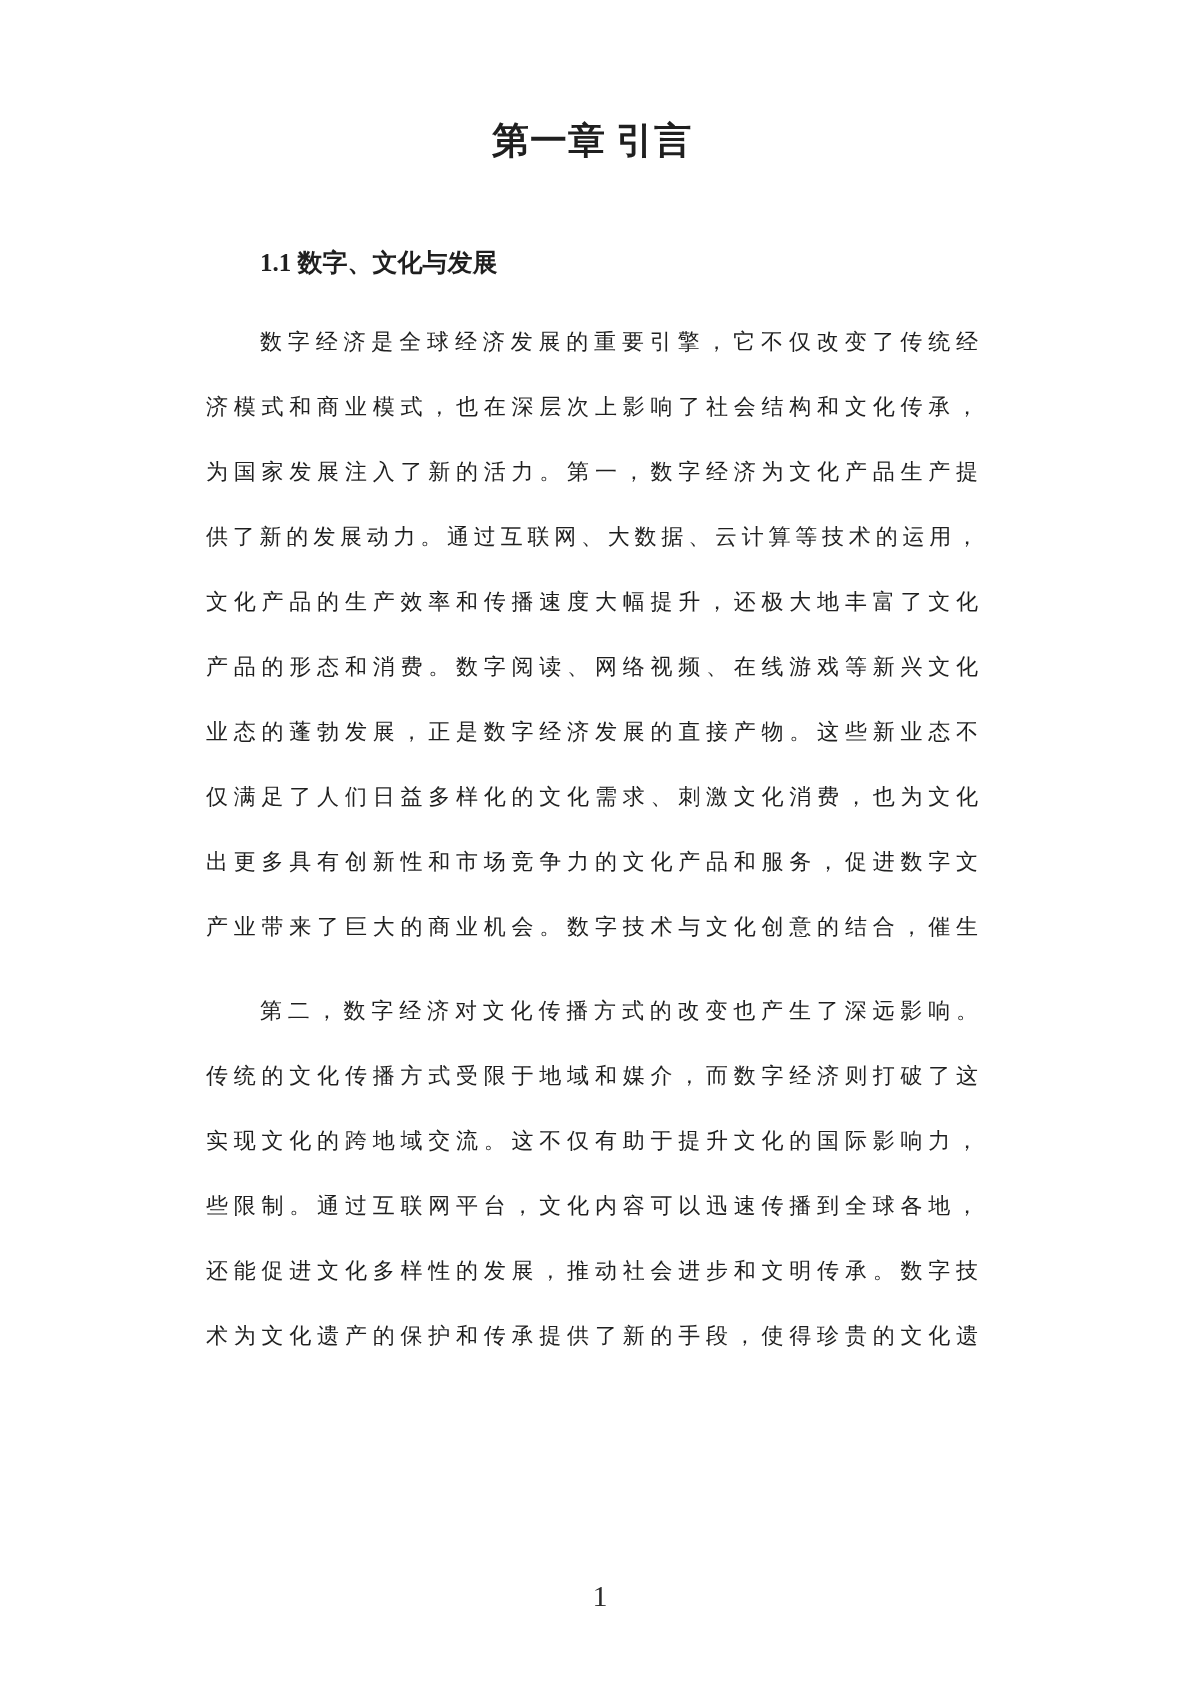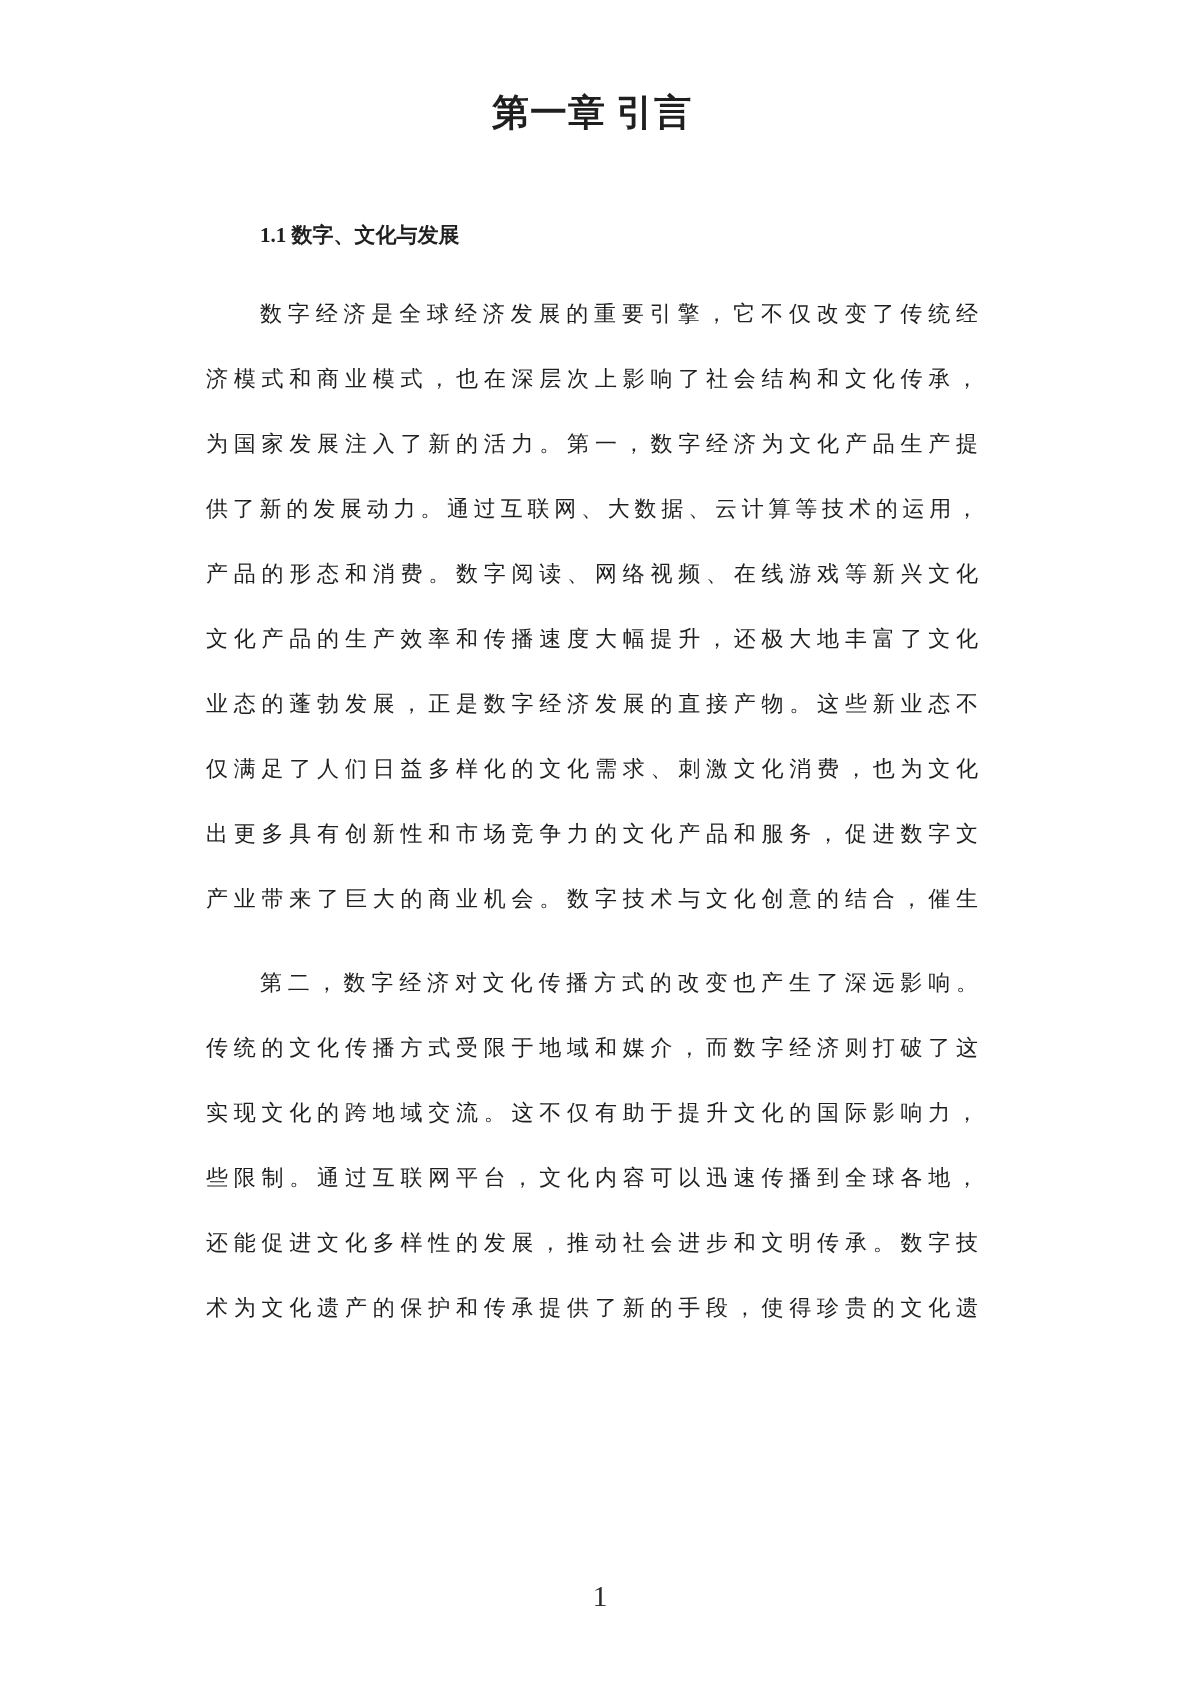--- a/index.html
+++ b/index.html
@@ -10,33 +10,33 @@
   .page {
     position: relative;
     width: 1200px;
     height: 1696px;
     background: #ffffff;
     color: #1f1f1f;
     overflow: hidden;
     font-family: "Liberation Serif", "DejaVu Serif", serif;
   }
   .content {
-    padding: 90px 222px 0 206px;
+    padding: 118px 222px 0 206px;
   }
   .chapter-title {
     font-size: 37px;
     line-height: 46px;
     font-weight: bold;
     text-align: center;
     letter-spacing: 1px;
     white-space: pre;
   }
   .section-heading {
     margin-top: 79px;
-    font-size: 21px;
+    font-size: 25px;
     line-height: 40px;
     font-weight: bold;
     text-indent: 54px;
     white-space: pre;
   }
   .paragraphs {
     margin-top: 26px;
   }
   .paragraph + .paragraph {
     margin-top: 19px;
@@ -73,22 +73,22 @@
 <div class="page">
   <div class="content">
     <div class="chapter-title">第一章 引言</div>
     <div class="section-heading">1.1 数字、文化与发展</div>
     <div class="paragraphs">
         <div class="paragraph">
           <div class="line first">数字经济是全球经济发展的重要引擎，它不仅改变了传统经</div>
           <div class="line">济模式和商业模式，也在深层次上影响了社会结构和文化传承，</div>
           <div class="line">为国家发展注入了新的活力。第一，数字经济为文化产品生产提</div>
           <div class="line">供了新的发展动力。通过互联网、大数据、云计算等技术的运用，</div>
+          <div class="line">文化产品的生产效率和传播速度大幅提升，还极大地丰富了文化</div>
           <div class="line">产品的形态和消费。数字阅读、网络视频、在线游戏等新兴文化</div>
-          <div class="line">文化产品的生产效率和传播速度大幅提升，还极大地丰富了文化</div>
           <div class="line">业态的蓬勃发展，正是数字经济发展的直接产物。这些新业态不</div>
           <div class="line">仅满足了人们日益多样化的文化需求、刺激文化消费，也为文化</div>
           <div class="line">出更多具有创新性和市场竞争力的文化产品和服务，促进数字文</div>
           <div class="line">产业带来了巨大的商业机会。数字技术与文化创意的结合，催生</div>
         </div>
         <div class="paragraph">
           <div class="line first">第二，数字经济对文化传播方式的改变也产生了深远影响。</div>
           <div class="line">传统的文化传播方式受限于地域和媒介，而数字经济则打破了这</div>
           <div class="line">实现文化的跨地域交流。这不仅有助于提升文化的国际影响力，</div>
           <div class="line">些限制。通过互联网平台，文化内容可以迅速传播到全球各地，</div>

